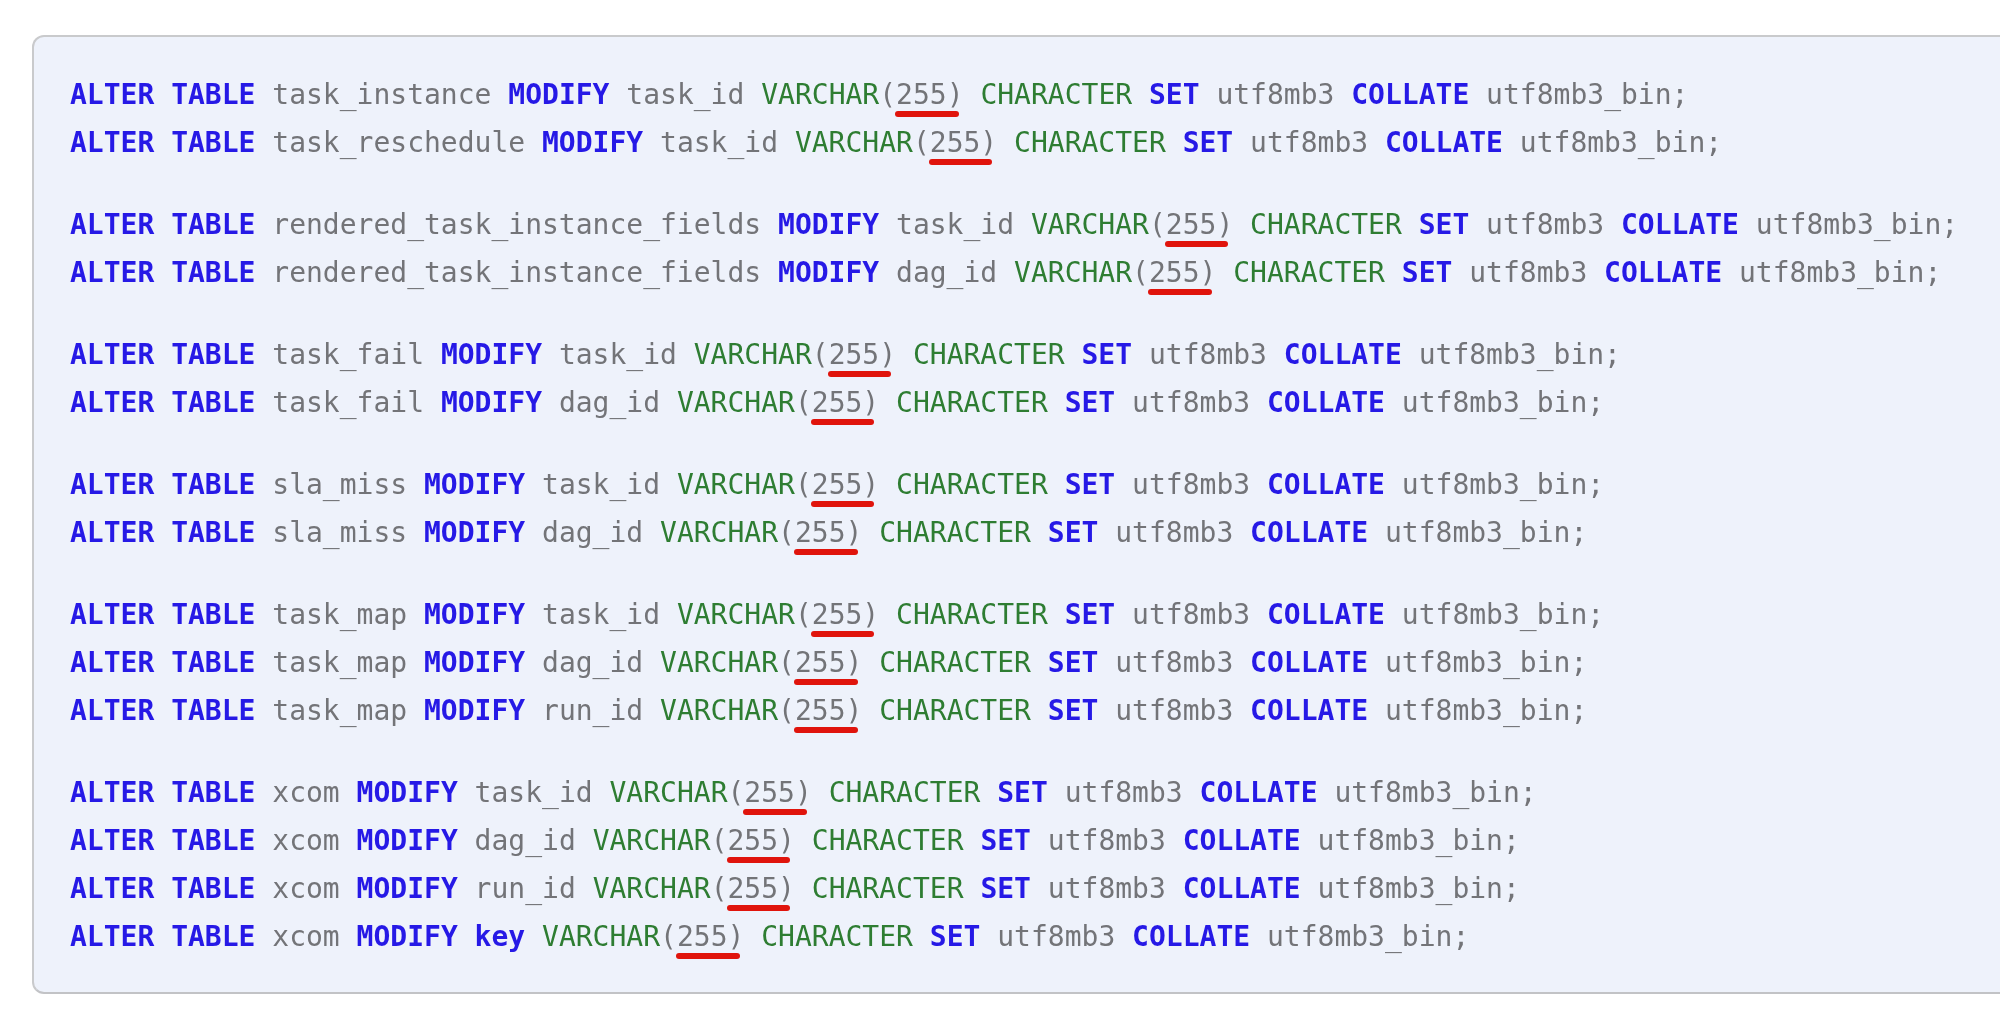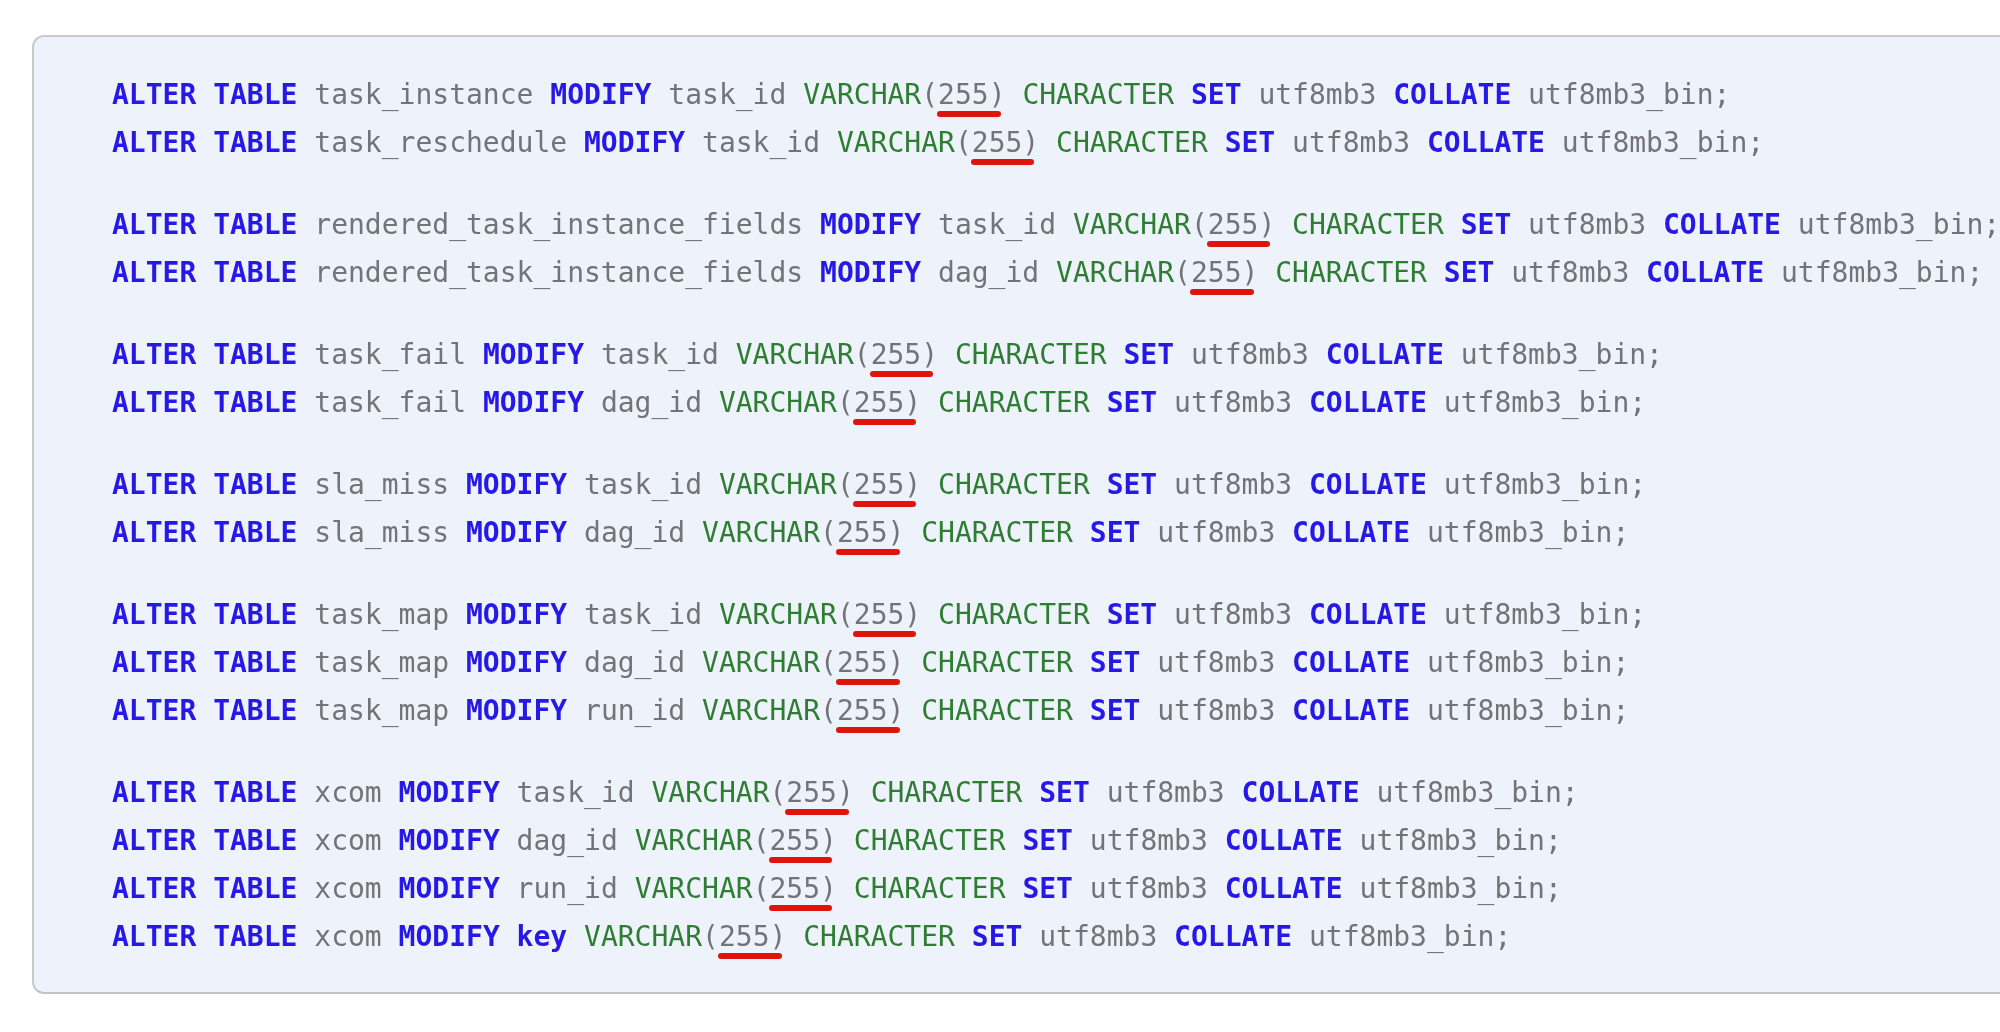--- a/index.html
+++ b/index.html
@@ -30,21 +30,20 @@
   }
   .stmt-group:last-child {
     margin-bottom: 0;
   }
   .code-line {
     white-space: pre;
     font-size: 28px;
     line-height: 48px;
     height: 48px;
     color: var(--id, #737478);
-    margin-left: 42px;
   }
   .kw {
     color: var(--kw, #2619e6);
     font-weight: bold;
   }
   .type {
     color: var(--type, #2e7d32);
   }
   .id {
     color: var(--id, #737478);

